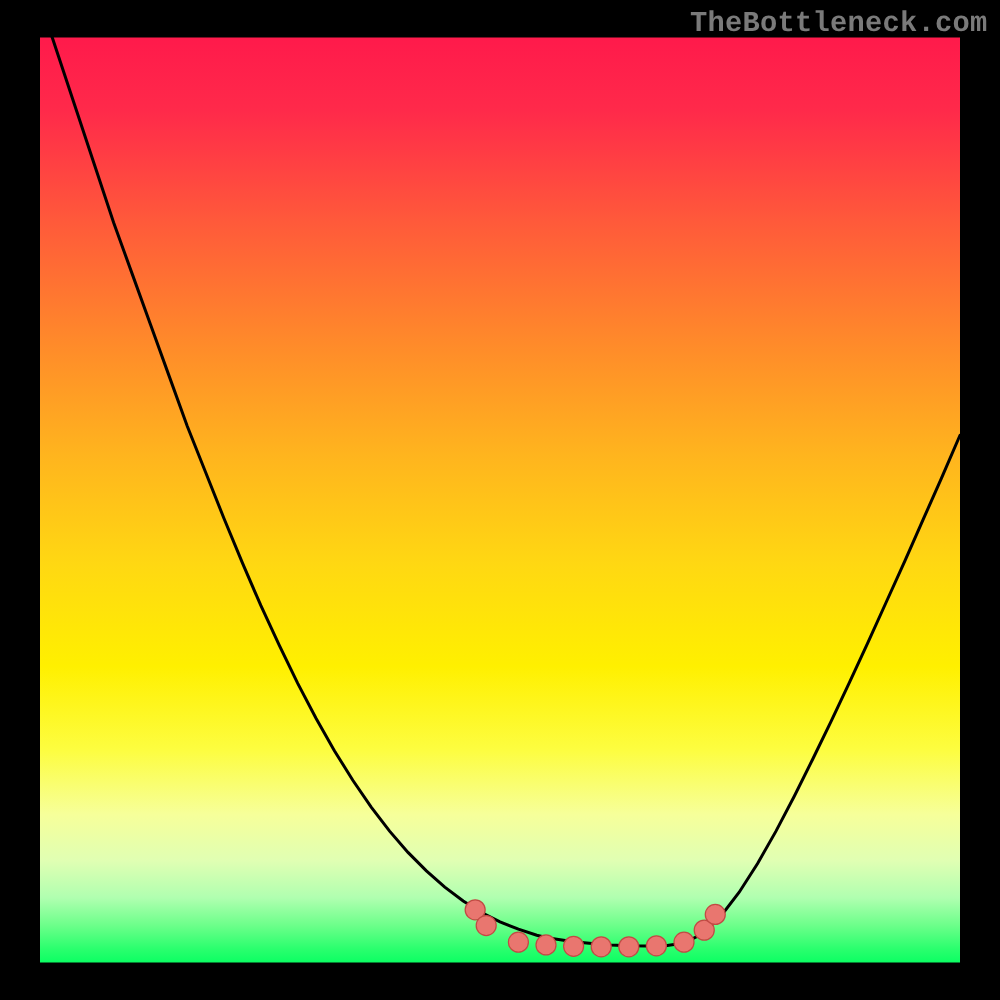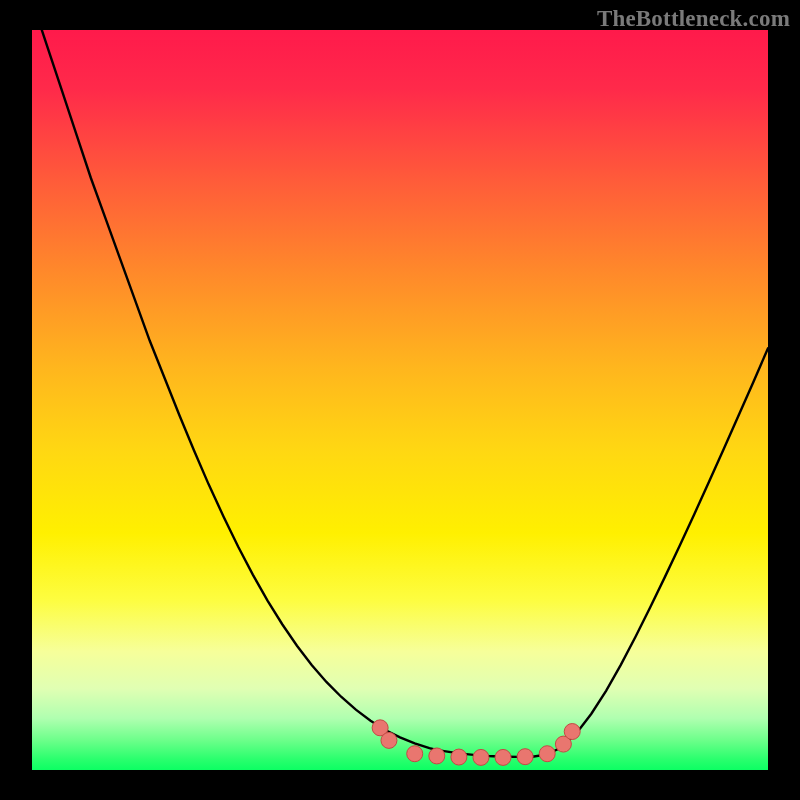--- a/index.html
+++ b/index.html
@@ -32,21 +32,21 @@
       #f6ff9a 84%,
       #e0ffb3 89%,
       #b0ffb0 93%,
       #6cff8a 96%,
       #2bff6e 98.5%,
       #0cff63 100%
     );
   }
   .watermark {
     position: absolute;
-    font-family: Liberation Serif, serif;
+    font-family: Liberation Mono, monospace;
     font-weight: 700;
     color: #7a7a7a;
     letter-spacing: 0.2px;
   }
   svg.curve {
     position: absolute;
     left: 0;
     top: 0;
     pointer-events: none;
   }

